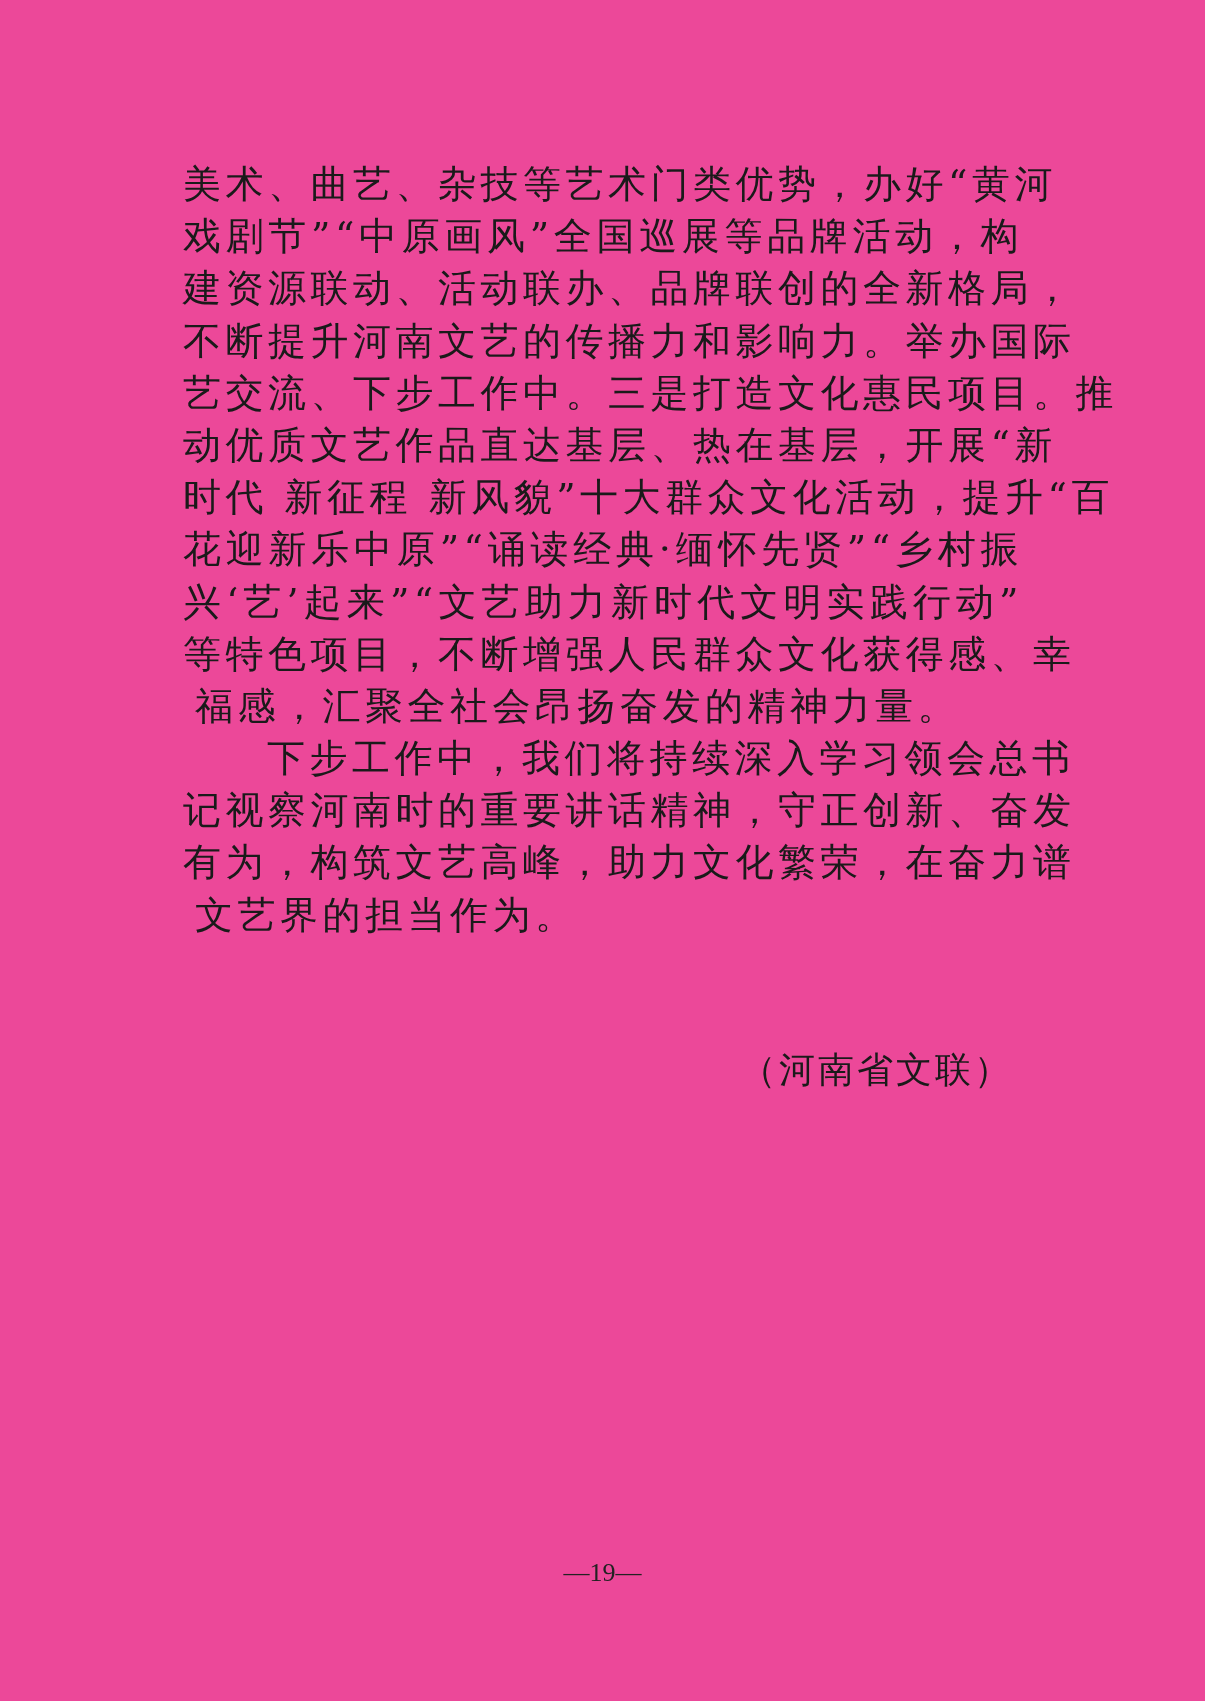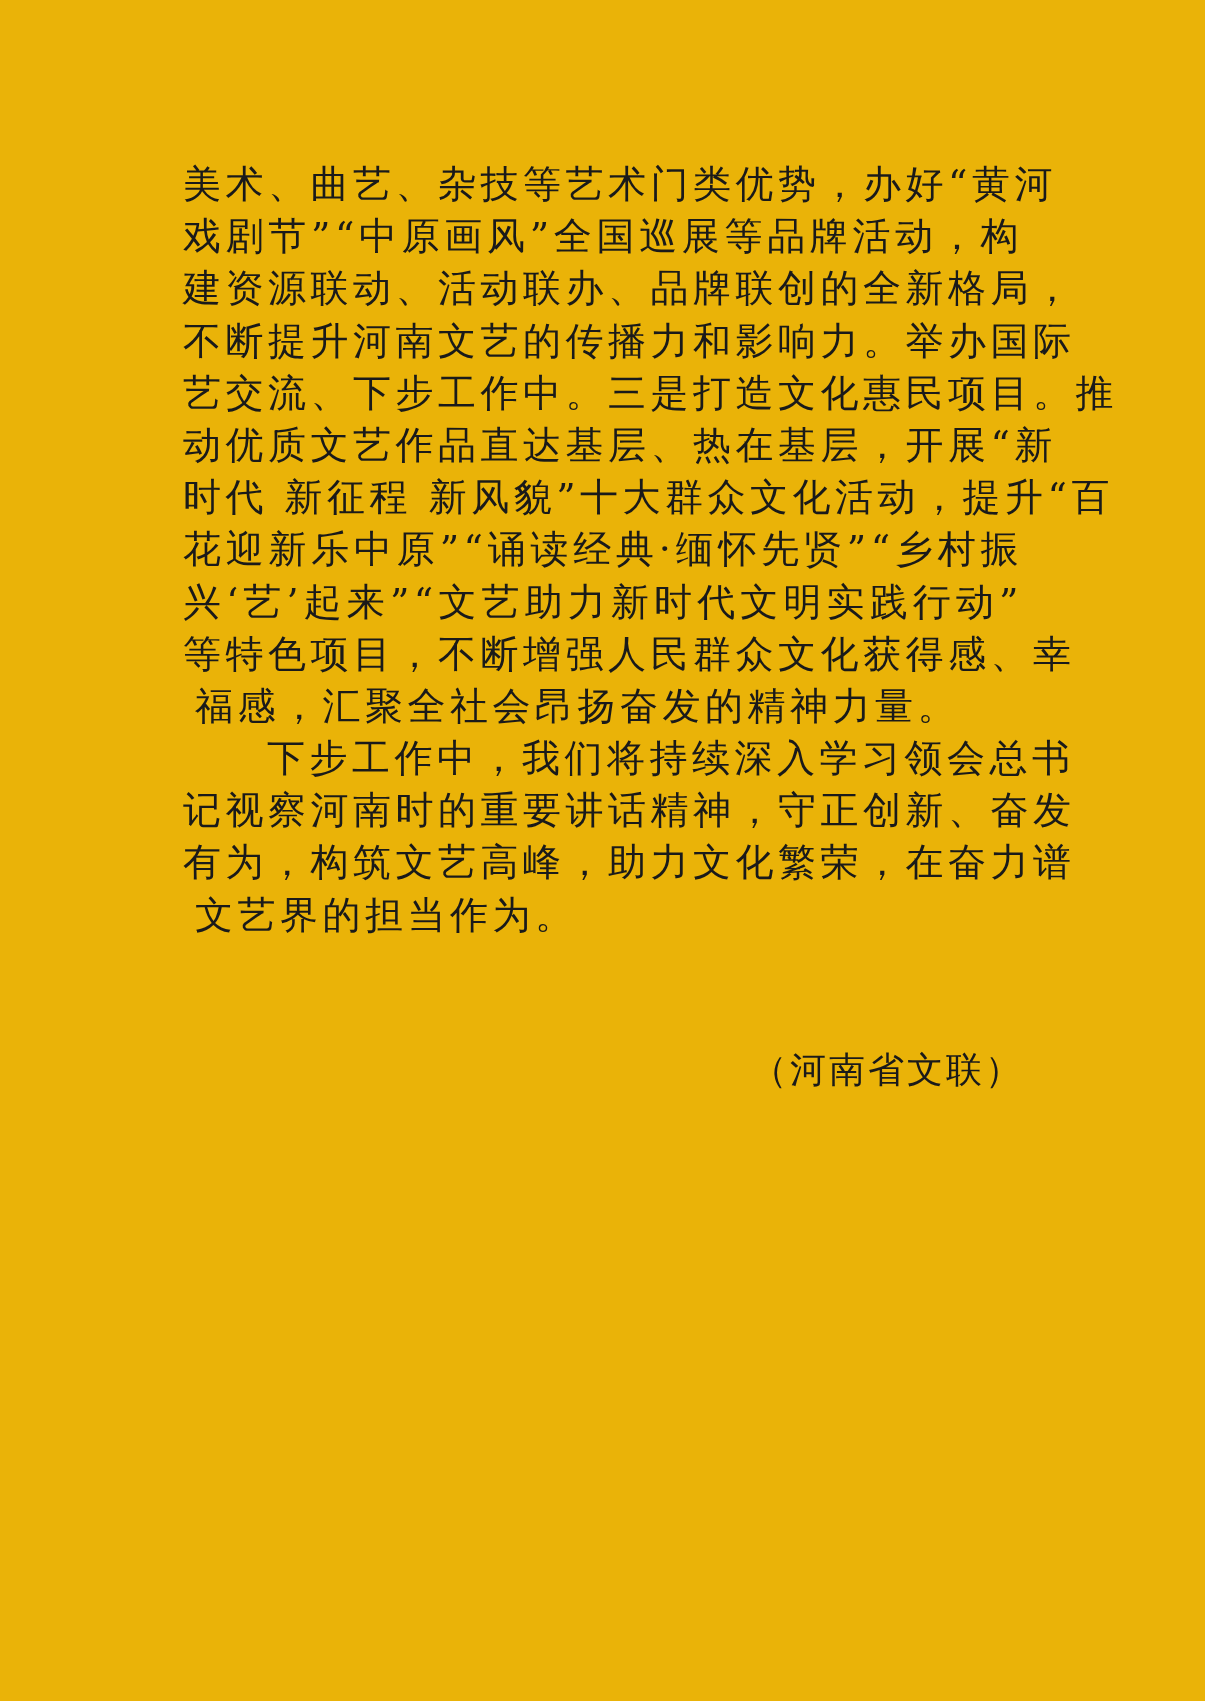--- a/index.html
+++ b/index.html
@@ -1,34 +1,34 @@
 <!DOCTYPE html>
 <html><head>
 <meta charset="utf-8">
 <style>
   html, body { margin: 0; padding: 0; background: #ffffff; }
   body { width: 1205px; height: 1701px; position: relative; overflow: hidden; }
-  .page { position: absolute; left: 0; top: 0; width: 1205px; height: 1701px; background: #eab308; }
+  .page { position: absolute; left: 0; top: 0; width: 1205px; height: 1701px; background: #ec4899; }
   .body-text {
     position: absolute;
     left: 183px;
     top: 158px;
     width: 840px;
     font-family: "DejaVu Serif", "Liberation Serif", serif;
     font-size: 38px;
     line-height: 52.2px;
     color: #1a1a1a;
     letter-spacing: 4.5px;
   }
   .line { display: block; white-space: nowrap; height: 52.2px; text-align: justify; text-align-last: justify; }
   .line.last { text-align-last: left; margin-left: 12px; }
   .line.indent { padding-left: 84px; }
   .signature {
     position: absolute;
-    right: 181px;
+    right: 192px;
     top: 1046px;
     font-family: Liberation Mono, monospace;
     font-size: 36px;
     color: #1a1a1a;
     letter-spacing: 3px;
   }
   .page-number {
     position: absolute;
     left: 0; width: 1205px;
     top: 1558px;
@@ -55,13 +55,14 @@
     <span class="line">等特色项目，不断增强人民群众文化获得感、幸</span>
     <span class="line last">福感，汇聚全社会昂扬奋发的精神力量。</span>
     <span class="line indent">下步工作中，我们将持续深入学习领会总书</span>
     <span class="line">记视察河南时的重要讲话精神，守正创新、奋发</span>
     <span class="line">有为，构筑文艺高峰，助力文化繁荣，在奋力谱</span>
     <span class="line last">文艺界的担当作为。</span>
   </div>
 
   <div class="signature">（河南省文联）</div>
 
+  <div class="page-number">—19—</div>
 </div>
 
 </body></html>

